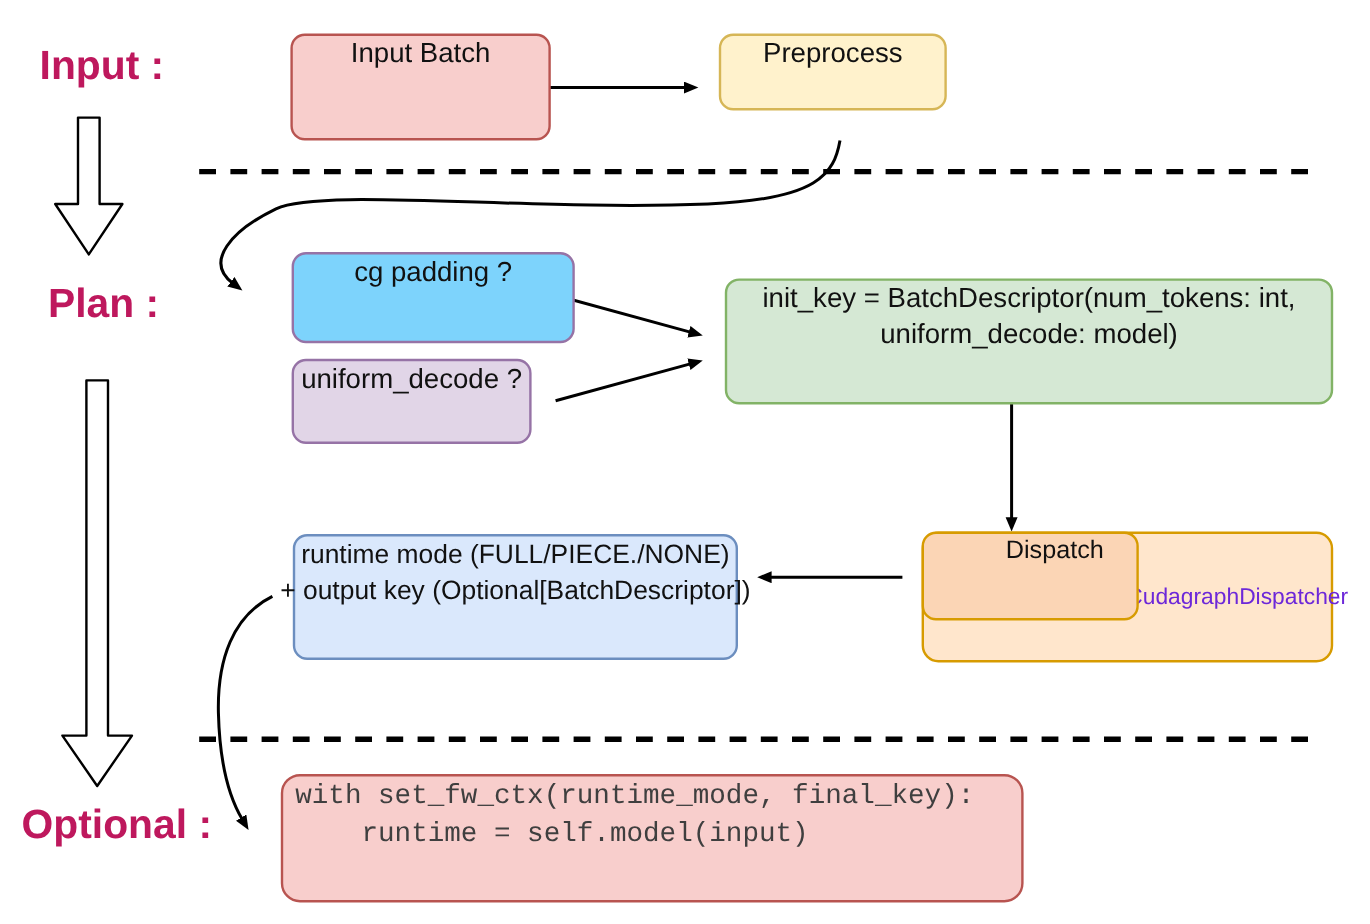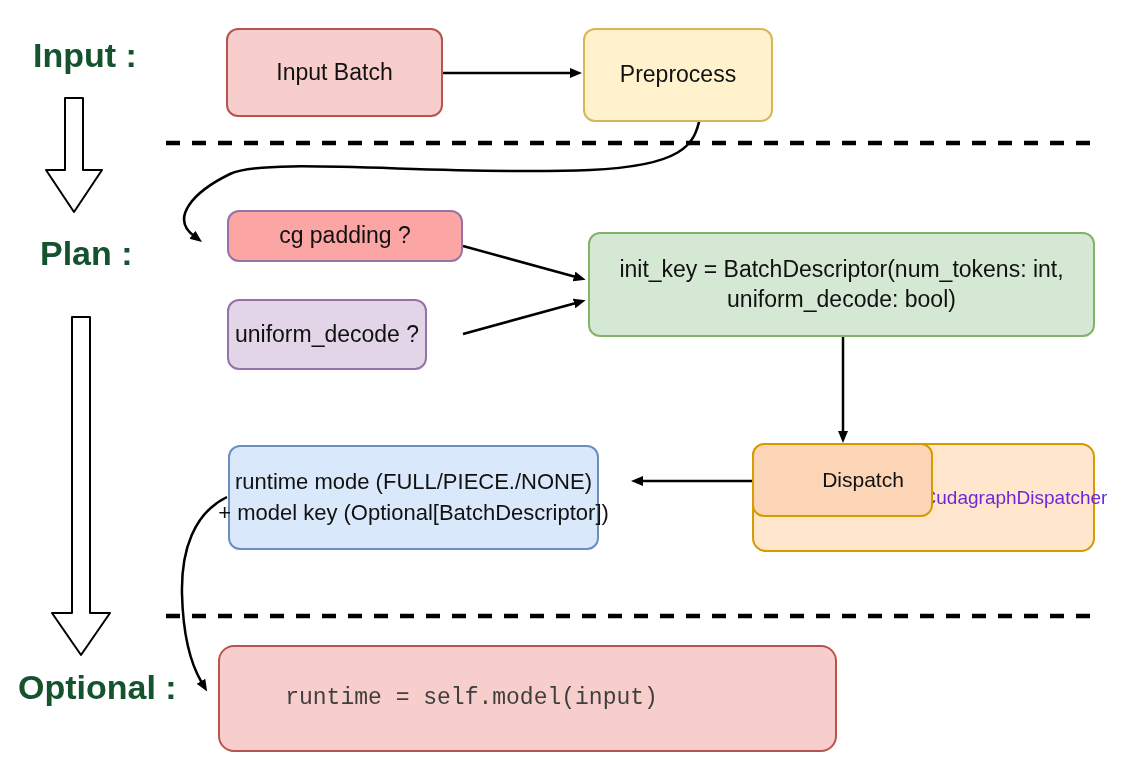--- a/index.html
+++ b/index.html
@@ -6,32 +6,32 @@
   .canvas{
     position:relative;
     width:1142px;height:770px;
     background:#ffffff;
     font-family:"Liberation Sans",sans-serif;
     overflow:hidden;
   }
   .arrow-layer{position:absolute;left:0;top:0;width:1142px;height:770px;z-index:1;}
   .stage-label{
     position:absolute;z-index:2;
-    font-size:34px;font-weight:bold;color:#14532d;
+    font-size:34px;font-weight:bold;color:#be185d;
     white-space:nowrap;letter-spacing:0px;
   }
   .node{
     position:absolute;z-index:2;box-sizing:border-box;
     border:2px solid #000;border-radius:12px;
-    display:flex;flex-direction:column;align-items:center;justify-content:center;
-    text-align:center;font-size:23px;color:#111;line-height:1.3;
+    display:flex;flex-direction:column;align-items:center;justify-content:flex-start;
+    text-align:center;font-size:23px;color:#111;line-height:1.3;margin-left:16px;
   }
   .node-input-batch{left:226px;top:28px;width:217px;height:89px;background:#f8cecc;border-color:#b85450;}
-  .node-preprocess{left:583px;top:28px;width:190px;height:94px;background:#fff2cc;border-color:#d6b656;}
-  .node-cg-padding{left:227px;top:210px;width:236px;height:52px;background:#fca5a5;border-color:#9673a6;}
+  .node-preprocess{left:583px;top:28px;width:190px;height:64px;background:#fff2cc;border-color:#d6b656;}
+  .node-cg-padding{left:227px;top:210px;width:236px;height:76px;background:#7dd3fc;border-color:#9673a6;}
   .node-uniform-decode{left:227px;top:299px;width:200px;height:71px;background:#e1d5e7;border-color:#9673a6;}
   .node-init-key{left:588px;top:232px;width:507px;height:105px;background:#d5e8d4;border-color:#82b366;}
   .node-dispatcher-outer{left:752px;top:443px;width:343px;height:109px;background:#ffe6cc;border-color:#d79b00;border-radius:14px;z-index:2;}
   .dispatcher-label{
     position:absolute;left:185px;top:0;width:152px;height:100%;
     display:flex;flex-direction:row;align-items:center;justify-content:center;
     font-size:19px;line-height:1.35;color:#6d28d9;
   }
   .node-dispatch-inner{left:752px;top:443px;width:181px;height:74px;background:#fbd5b5;border-color:#d79b00;z-index:3;font-size:21px;padding-left:41px;}
   .node-runtime{left:228px;top:445px;width:371px;height:105px;background:#dae8fc;border-color:#6c8ebf;font-size:22px;line-height:1.38;}
@@ -87,36 +87,37 @@
   <div class="node node-cg-padding">
     <span class="line">cg padding ?</span>
   </div>
 
   <div class="node node-uniform-decode">
     <span class="line">uniform_decode ?</span>
   </div>
 
   <div class="node node-init-key">
     <span class="line">init_key = BatchDescriptor(num_tokens: int,</span>
-    <span class="line">uniform_decode: bool)</span>
+    <span class="line">uniform_decode: model)</span>
   </div>
 
   <div class="node node-dispatcher-outer">
     <div class="dispatcher-label">
       <span class="line">Cudagraph</span>
       <span class="line">Dispatcher</span>
     </div>
   </div>
 
   <div class="node node-dispatch-inner">
     <span class="line">Dispatch</span>
   </div>
 
   <div class="node node-runtime">
     <span class="line">runtime mode (FULL/PIECE./NONE)</span>
-    <span class="line">+ model key (Optional[BatchDescriptor])</span>
+    <span class="line">+ output key (Optional[BatchDescriptor])</span>
   </div>
 
   <div class="node node-code">
+    <span class="code-line">with set_fw_ctx(runtime_mode, final_key):</span>
     <span class="code-line">    runtime = self.model(input)</span>
   </div>
 
 </div>
 
 </body></html>

